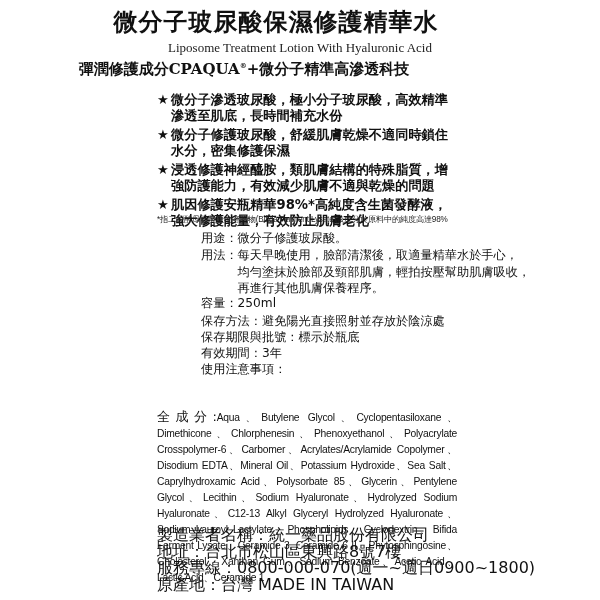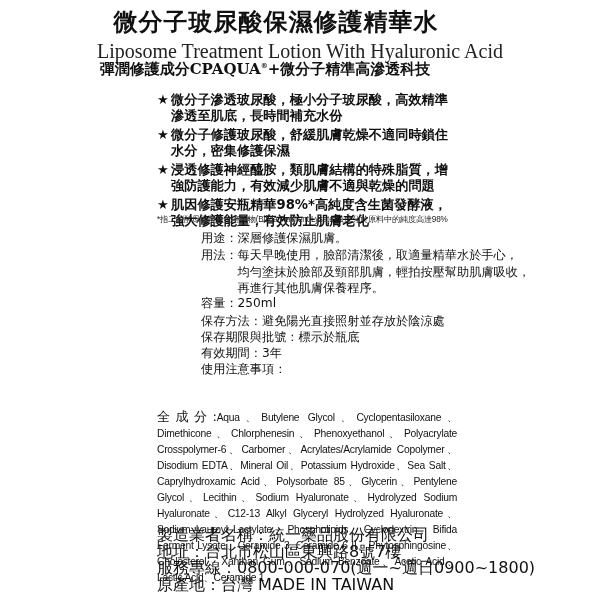--- a/index.html
+++ b/index.html
@@ -1,20 +1,20 @@
 <!DOCTYPE html>
 <html><head>
 <meta charset="utf-8">
 <style>
   html, body { margin:0; padding:0; background:#ffffff; }
   body { width:600px; height:600px; position:relative; overflow:hidden; color:#111; }
   .abs { position:absolute; }
   .title { left:0; width:552px; top:6px; text-align:center; font-family:"DejaVu Serif", serif; font-weight:bold; font-size:24px; letter-spacing:1px; color:#111; }
-  .subtitle-en { left:0; width:600px; top:40px; text-align:center; font-family:"Liberation Serif", serif; font-size:20px; color:#222; }
-  .subtitle-zh { left:0; width:488px; top:60px; text-align:center; font-family:"DejaVu Serif", serif; font-weight:bold; font-size:15px; color:#111;padding-left:21px; }
+  .subtitle-en { left:0; width:600px; top:40px; text-align:center; font-family:"Liberation Serif", serif; font-size:13px; color:#222; }
+  .subtitle-zh { left:0; width:488px; top:60px; text-align:center; font-family:"DejaVu Serif", serif; font-weight:bold; font-size:15px; color:#111; }
   .subtitle-zh sup { font-size:7px; }
   .bullets { left:157px; top:92px; width:300px; font-family:"DejaVu Sans", sans-serif; font-weight:bold; font-size:13.2px; line-height:16px; }
   .bullet { position:relative; padding-left:14px; margin-bottom:3px; }
   .bullet .star { position:absolute; left:0; top:0; }
   .footnote { left:157px; top:214px; font-family:"Liberation Sans", sans-serif; font-size:8.2px; color:#222; letter-spacing:-0.2px; white-space:nowrap; }
   .info { left:157px; font-family:"DejaVu Sans", sans-serif; font-size:12.2px; line-height:16.5px; white-space:nowrap; }
   .info .lbl { display:inline-block;margin-left:44px; }
   .indent-block { display:block; }
   .ingredients { left:157px; top:409px; width:300px; font-family:"Liberation Sans", sans-serif; font-size:10.3px; line-height:16px; text-align:justify; letter-spacing:-0.25px; }
   .ingredients .lbl { font-family:"DejaVu Sans", sans-serif; font-weight:normal; font-size:13px; }
@@ -44,21 +44,21 @@
   </div>
   <div class="bullet">
     <span class="star">★</span>
     <span>肌因修護安瓶精華98%*高純度含生菌發酵液，強大修護能量，有效防止肌膚老化</span>
   </div>
 </div>
 
 <div class="abs footnote">*指二裂酵母發酵產物溶胞物(Bifida Ferment Lysate)該成分於原料中的純度高達98%</div>
 
 <div class="abs info" style="top:230px;">
-  <span class="lbl">用途：</span><span>深層修護保濕肌膚。</span>
+  <span class="lbl">用途：</span><span>微分子修護玻尿酸。</span>
 </div>
 <div class="abs info" style="top:247px;">
   <span class="lbl" style="vertical-align:top;">用法：</span><span style="display:inline-block;">
     <span class="indent-block">每天早晚使用，臉部清潔後，取適量精華水於手心，</span>
     <span class="indent-block">均勻塗抹於臉部及頸部肌膚，輕拍按壓幫助肌膚吸收，</span>
     <span class="indent-block">再進行其他肌膚保養程序。</span>
   </span>
 </div>
 <div class="abs info" style="top:295px;">
   <span class="lbl">容量：</span><span>250ml</span>

